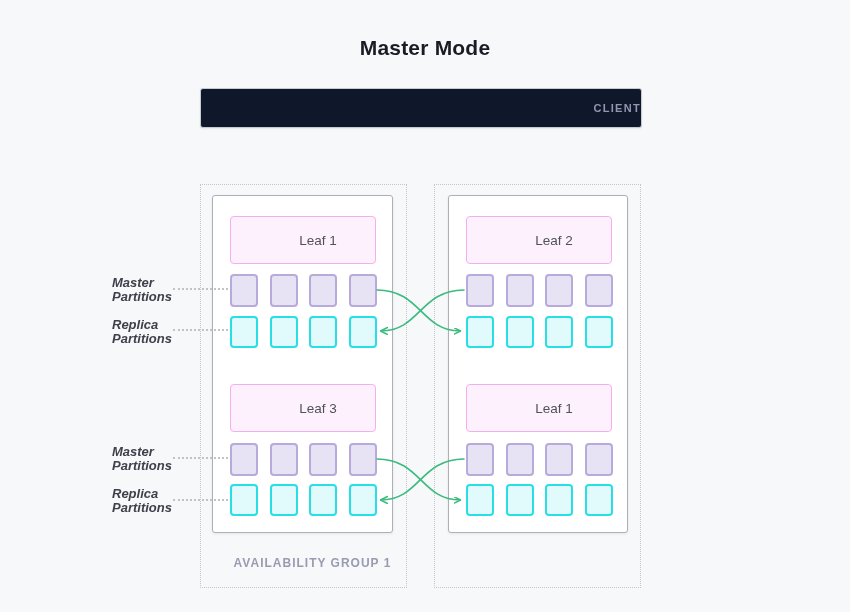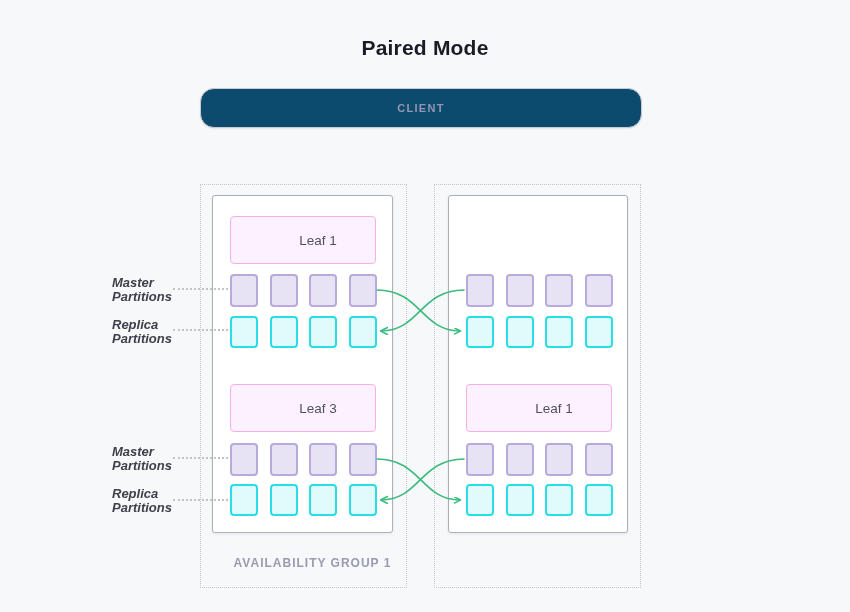--- a/index.html
+++ b/index.html
@@ -15,25 +15,25 @@
   .title {
     position: absolute; top: 36px; left: 0; width: 850px;
     text-align: center;
     font-size: 21px; font-weight: 700;
     color: var(--title-color, #1b1b25);
     letter-spacing: 0.2px;
   }
 
   .tier-box {
     position: absolute; left: 200px; width: 442px;
-    background: #0c4a6e;
+    background: #0f172a;
     border: 1px solid var(--box-border, #c9cbd2);
-    border-radius: 14px;
+    border-radius: 3px;
     box-shadow: 0 1px 2px rgba(20, 22, 40, 0.07);
-    display: flex; align-items: center; justify-content: center;
+    display: flex; align-items: center; justify-content: flex-end;
     font-size: 11px; font-weight: 700;
     letter-spacing: 1.3px;
     color: var(--box-text, #9396b1);
     text-transform: uppercase;
   }
   .client-box { top: 88px; height: 40px; }
   .aggregator-box { top: 136px; height: 39px; }
 
   .group {
     position: absolute; top: 184px; height: 404px; width: 207px;
@@ -115,21 +115,21 @@
     position: absolute; inset: 0;
     pointer-events: none;
     z-index: 5;
   }
 </style>
 </head>
 <body>
 
 <div class="stage">
 
-  <div class="title">Paired Mode</div>
+  <div class="title">Master Mode</div>
 
   <div class="tier-box client-box">
     <span>CLIENT</span>
   </div>
 
 
   <div class="group group-1">
     <div class="leaf-container">
       <div class="leaf-box leaf-top">
         <span>Leaf 1</span>
@@ -160,20 +160,23 @@
           <div class="sq replica"></div>
           <div class="sq replica"></div>
           <div class="sq replica"></div>
         </div>
     </div>
     <div class="group-label">AVAILABILITY GROUP 1</div>
   </div>
 
   <div class="group group-2">
     <div class="leaf-container">
+      <div class="leaf-box leaf-top">
+        <span>Leaf 2</span>
+      </div>
       <div class="prow row-master-top">
           <div class="sq master"></div>
           <div class="sq master"></div>
           <div class="sq master"></div>
           <div class="sq master"></div>
         </div>
       <div class="prow row-replica-top">
           <div class="sq replica"></div>
           <div class="sq replica"></div>
           <div class="sq replica"></div>

